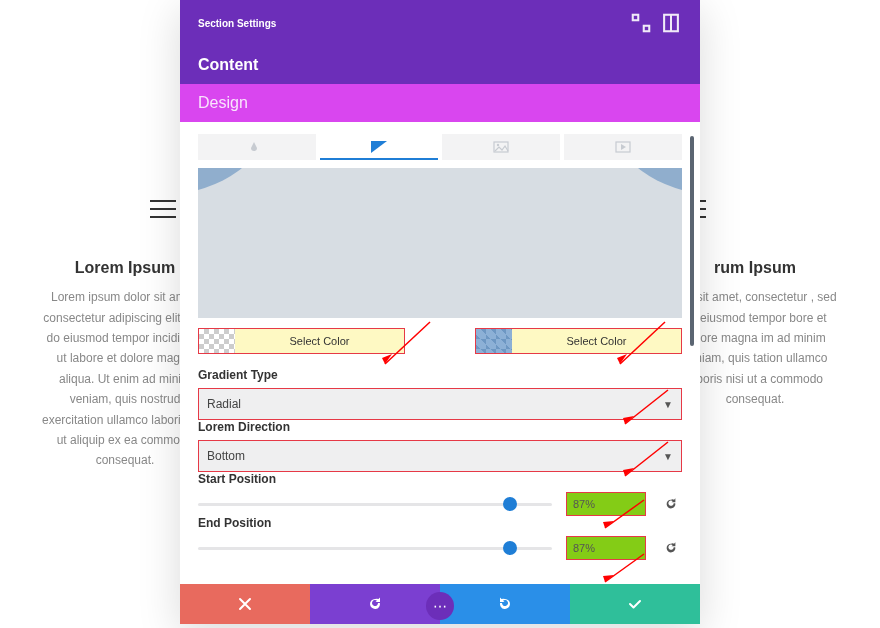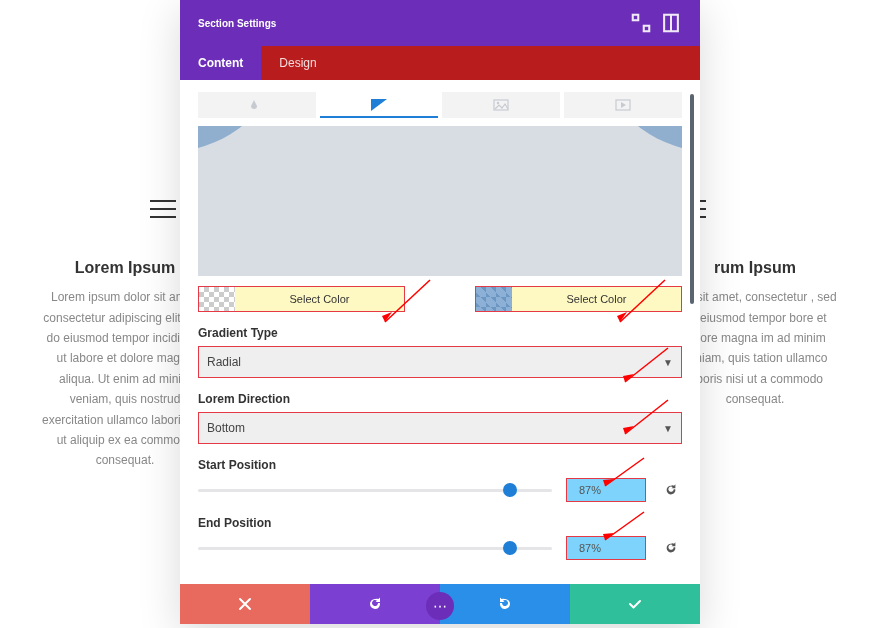--- a/index.html
+++ b/index.html
@@ -47,24 +47,25 @@
     padding:12px 18px;
     display:flex; align-items:center;
   }
   .modal-header .title { font-size:10px; font-weight:600; flex:1; }
   .modal-header .hbtn {
     width:22px; height:22px; margin-left:8px;
     display:flex; align-items:center; justify-content:center;
     opacity:.9;
   }
   .tabs {
-    background:#b91c1c;
+    background:#d946ef;
     display:flex;
     color:#fff;
-    font-size:12px;
+    font-size:16px;
+    flex-direction:column;
   }
   .tabs .tab {
     padding:10px 18px;
     cursor:pointer;
     opacity:.85;
   }
   .tabs .tab.active { background:#6c2eb9; font-weight:600; opacity:1; }
 
   .body {
     padding:12px 18px 20px 18px;
@@ -124,21 +125,21 @@
       linear-gradient(45deg,#6d97c3 25%,#8cb0d6 25%,#8cb0d6 75%,#6d97c3 75%);
     background-size:10px 10px;
     background-position:0 0,5px 5px;
   }
   .colorpick .lbl {
     flex:1; text-align:center; font-size:11px; color:#333;
     background:#fef9c3;
     height:100%; display:flex; align-items:center; justify-content:center;
   }
 
-  .field { margin-bottom:14px; }
+  .field { }
   .field-label { font-size:12px; color:#333; font-weight:600; margin-bottom:6px; display:block;}
   .select {
     width:100%; height:32px;
     border:1.5px solid #e63946;
     background:#efeff0;
     display:flex; align-items:center;
     padding:0 8px;
     font-size:12px; color:#444;
     position:relative;
   }
@@ -153,21 +154,21 @@
     flex:1; height:3px; background:#e5e5e7; position:relative; border-radius:2px;
   }
   .thumb {
     position:absolute; top:50%; transform:translate(-50%,-50%);
     width:14px; height:14px; border-radius:50%;
     background:#1f7ed6;
   }
   .valuebox {
     width:80px; height:24px; border:1.5px solid #e63946;
     font-size:11px; color:#555; display:flex; align-items:center;
-    padding:0 12px; background:#7dd3fc;
+    padding:0 6px; background:#84cc16;
   }
   .reset {
     width:22px; height:22px; display:flex;align-items:center;justify-content:center;
     color:#555; cursor:pointer;
   }
 
   .scrollind {
     position:absolute; right:6px; top:14px; width:4px; height:210px;
     background:#5b6572; border-radius:2px;
   }

